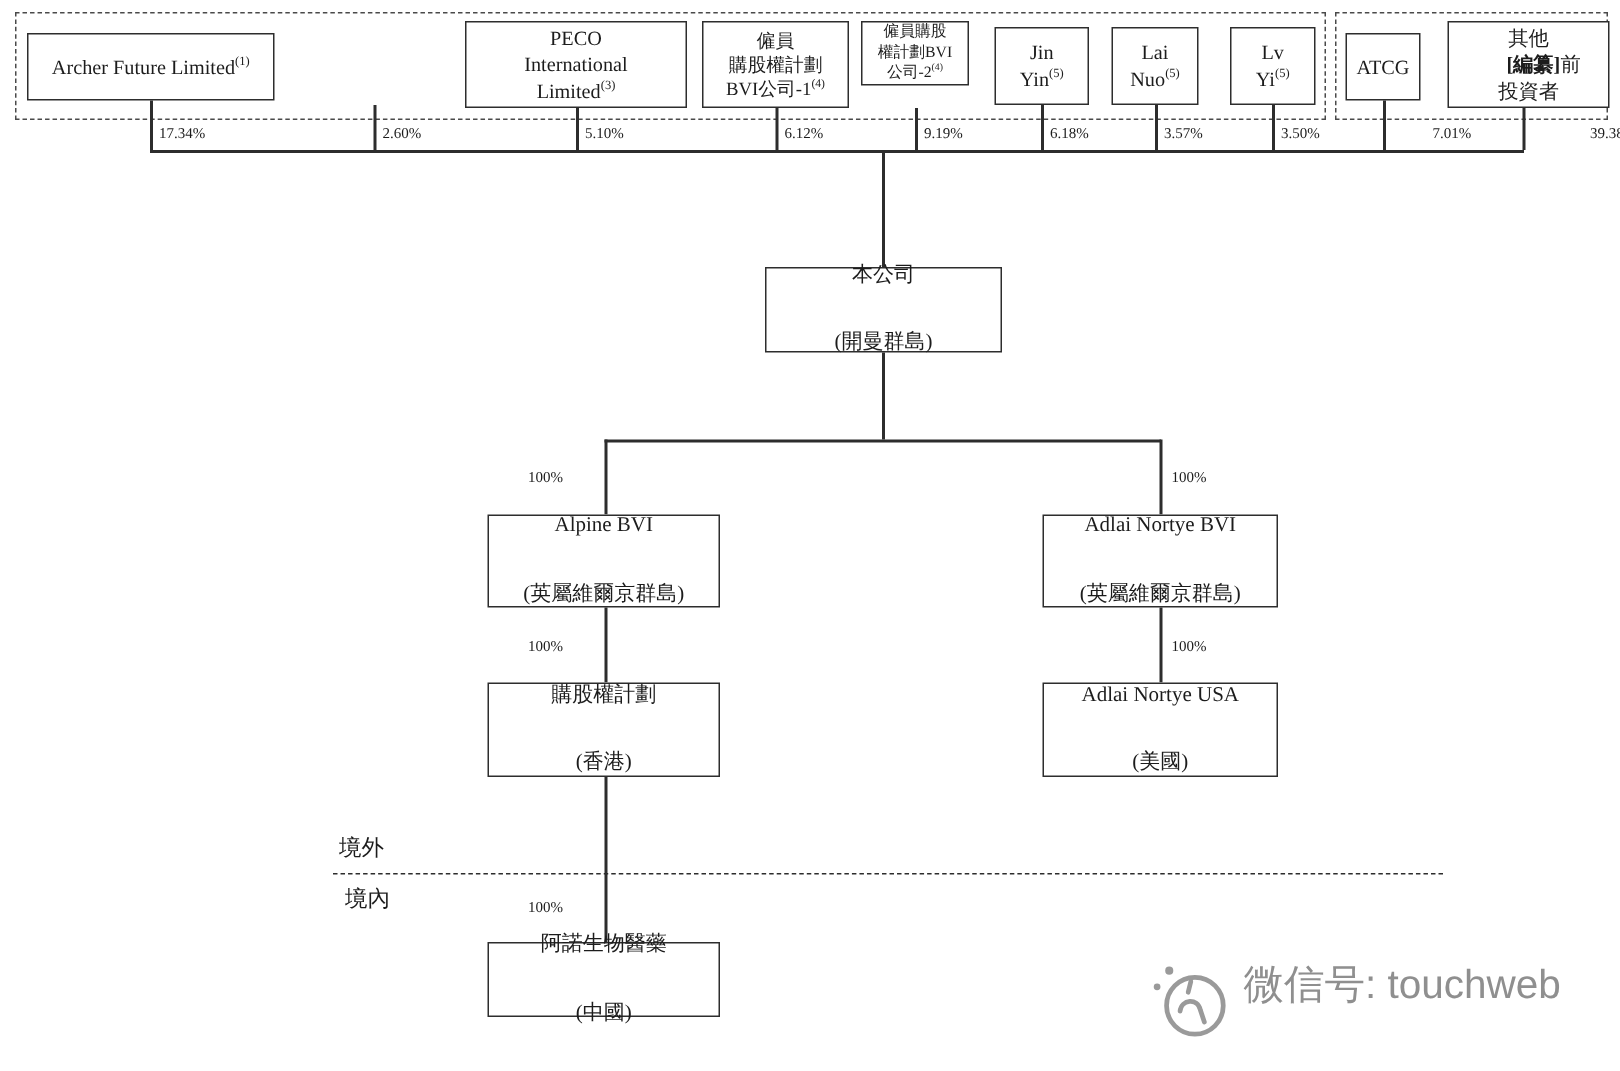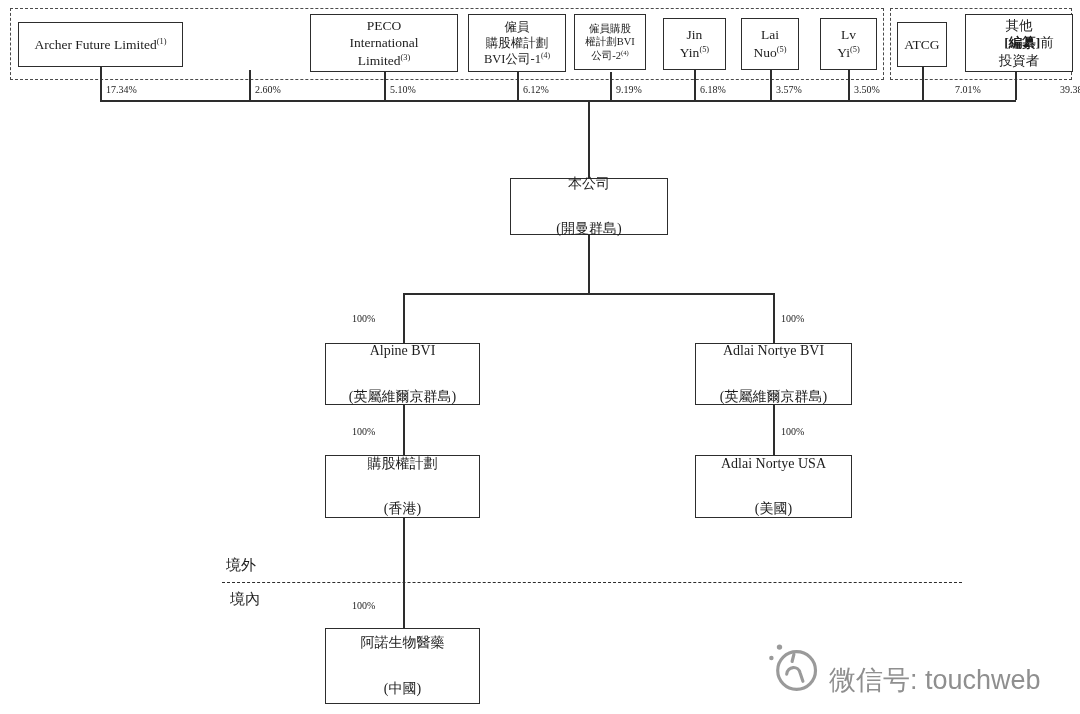--- a/index.html
+++ b/index.html
@@ -19,21 +19,21 @@
   .fs12 { font-size:12.5px; }
   .fs11 { font-size:10.5px; }
   .fs14 { font-size:14px;gap:27px; }
   sup { font-size:0.62em; vertical-align:super; line-height:0; }
   .b { font-weight:bold;margin-left:20px; }
   .vline { position:absolute; width:1.5px; background:#2d2d2d; }
   .hline { position:absolute; height:1.5px; background:#2d2d2d; }
   .pct { position:absolute; font-size:10px; white-space:nowrap; }
   .boundary-line { position:absolute; border-top:1.7px dashed #2d2d2d; }
   .boundary-label { position:absolute; font-size:15px; }
-  .watermark { position:absolute; left:766px; top:638px; display:flex; align-items:flex-end; gap:9px; color:#8f8f8f; }
+  .watermark { position:absolute; left:766px; top:638px; display:flex; align-items:flex-start; gap:9px; color:#8f8f8f; }
   .wm-text { font-size:27px; font-family:"Liberation Sans","DejaVu Sans",sans-serif; white-space:nowrap; }
 </style>
 </head>
 <body>
 
 <div class="stage">
 
   <div class="dashed-group" style="left:10px;top:8px;width:874px;height:72px"></div>
   <div class="dashed-group" style="left:890px;top:8px;width:182px;height:72px"></div>
 
@@ -43,21 +43,21 @@
   <div class="box" style="left:310px;top:14px;width:148px;height:58px">
     <div class="ln"><span>PECO</span></div>
     <div class="ln"><span>International</span></div>
     <div class="ln"><span>Limited</span><sup>(3)</sup></div>
   </div>
   <div class="box fs12" style="left:468px;top:14px;width:98px;height:58px">
     <div class="ln"><span>僱員</span></div>
     <div class="ln"><span>購股權計劃</span></div>
     <div class="ln"><span>BVI公司-1</span><sup>(4)</sup></div>
   </div>
-  <div class="box fs11" style="left:574px;top:14px;width:72px;height:56px">
+  <div class="box fs11" style="left:574px;top:14px;width:72px;height:43px">
     <div class="ln"><span>僱員購股</span></div>
     <div class="ln"><span>權計劃BVI</span></div>
     <div class="ln"><span>公司-2</span><sup>(4)</sup></div>
   </div>
   <div class="box" style="left:663px;top:18px;width:63px;height:52px">
     <div class="ln"><span>Jin</span></div>
     <div class="ln"><span>Yin</span><sup>(5)</sup></div>
   </div>
   <div class="box" style="left:741px;top:18px;width:58px;height:52px">
     <div class="ln"><span>Lai</span></div>
@@ -138,21 +138,21 @@
   </div>
 
   <div class="vline" style="left:403px;top:518px;height:110px"></div>
 
   <div class="boundary-label" style="left:226px;top:556px">境外</div>
   <div class="boundary-line" style="left:222px;top:582px;width:740px"></div>
   <div class="boundary-label" style="left:230px;top:590px">境內</div>
 
   <div class="pct" style="left:352px;top:600px">100%</div>
 
-  <div class="box fs14" style="left:325px;top:628px;width:155px;height:76px">
+  <div class="box fs14" style="left:325px;top:628px;width:155px;height:50px">
     <div class="ln">阿諾生物醫藥</div>
     <div class="ln">(中國)</div>
   </div>
 
   <div class="watermark">
     <span>
       <svg width="54" height="56" viewBox="0 0 60 62" aria-hidden="true">
         <circle cx="15" cy="10" r="3" fill="#9a9a9a"></circle>
         <circle cx="6" cy="22" r="2.5" fill="#9a9a9a"></circle>
         <circle cx="34" cy="36" r="21" fill="none" stroke="#9a9a9a" stroke-width="3.5"></circle>

